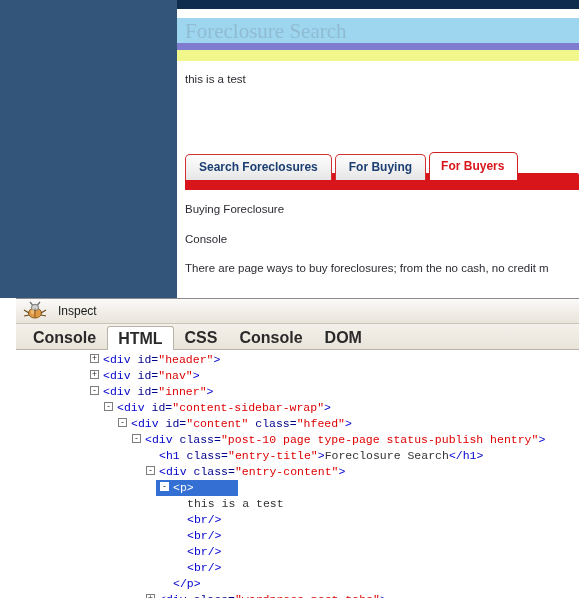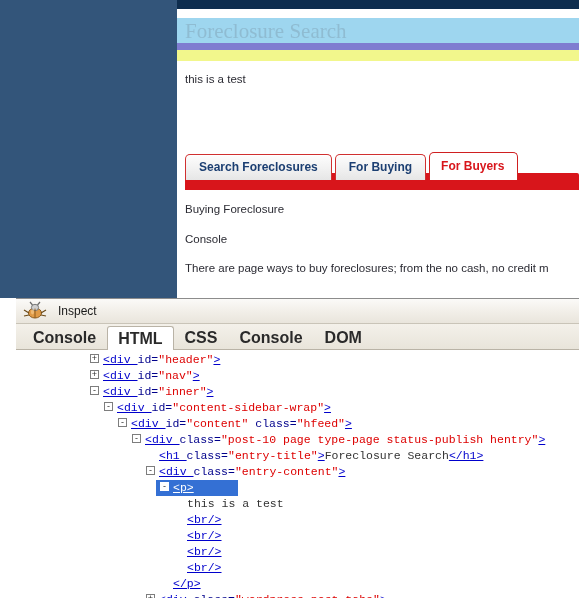--- a/index.html
+++ b/index.html
@@ -232,21 +232,21 @@
     vertical-align: middle;
     margin-right: 4px;
     position: relative;
     top: -1px;
     box-sizing: border-box;
   }
   .twisty.none {
     border-color: transparent;
     background: transparent;
   }
-  .tag { color: #0000cc; text-decoration: underline; }
+  .tag { color: #0000cc; }
   .attr-name { color: #00008b; }
   .attr-val { color: #dd0000; }
   .text-node { color: #333333; }
   .node-row.selected {
     background: #3470d4;
   }
   .node-row.selected .tag,
   .node-row.selected .attr-name,
   .node-row.selected .attr-val {
     color: #ffffff;

